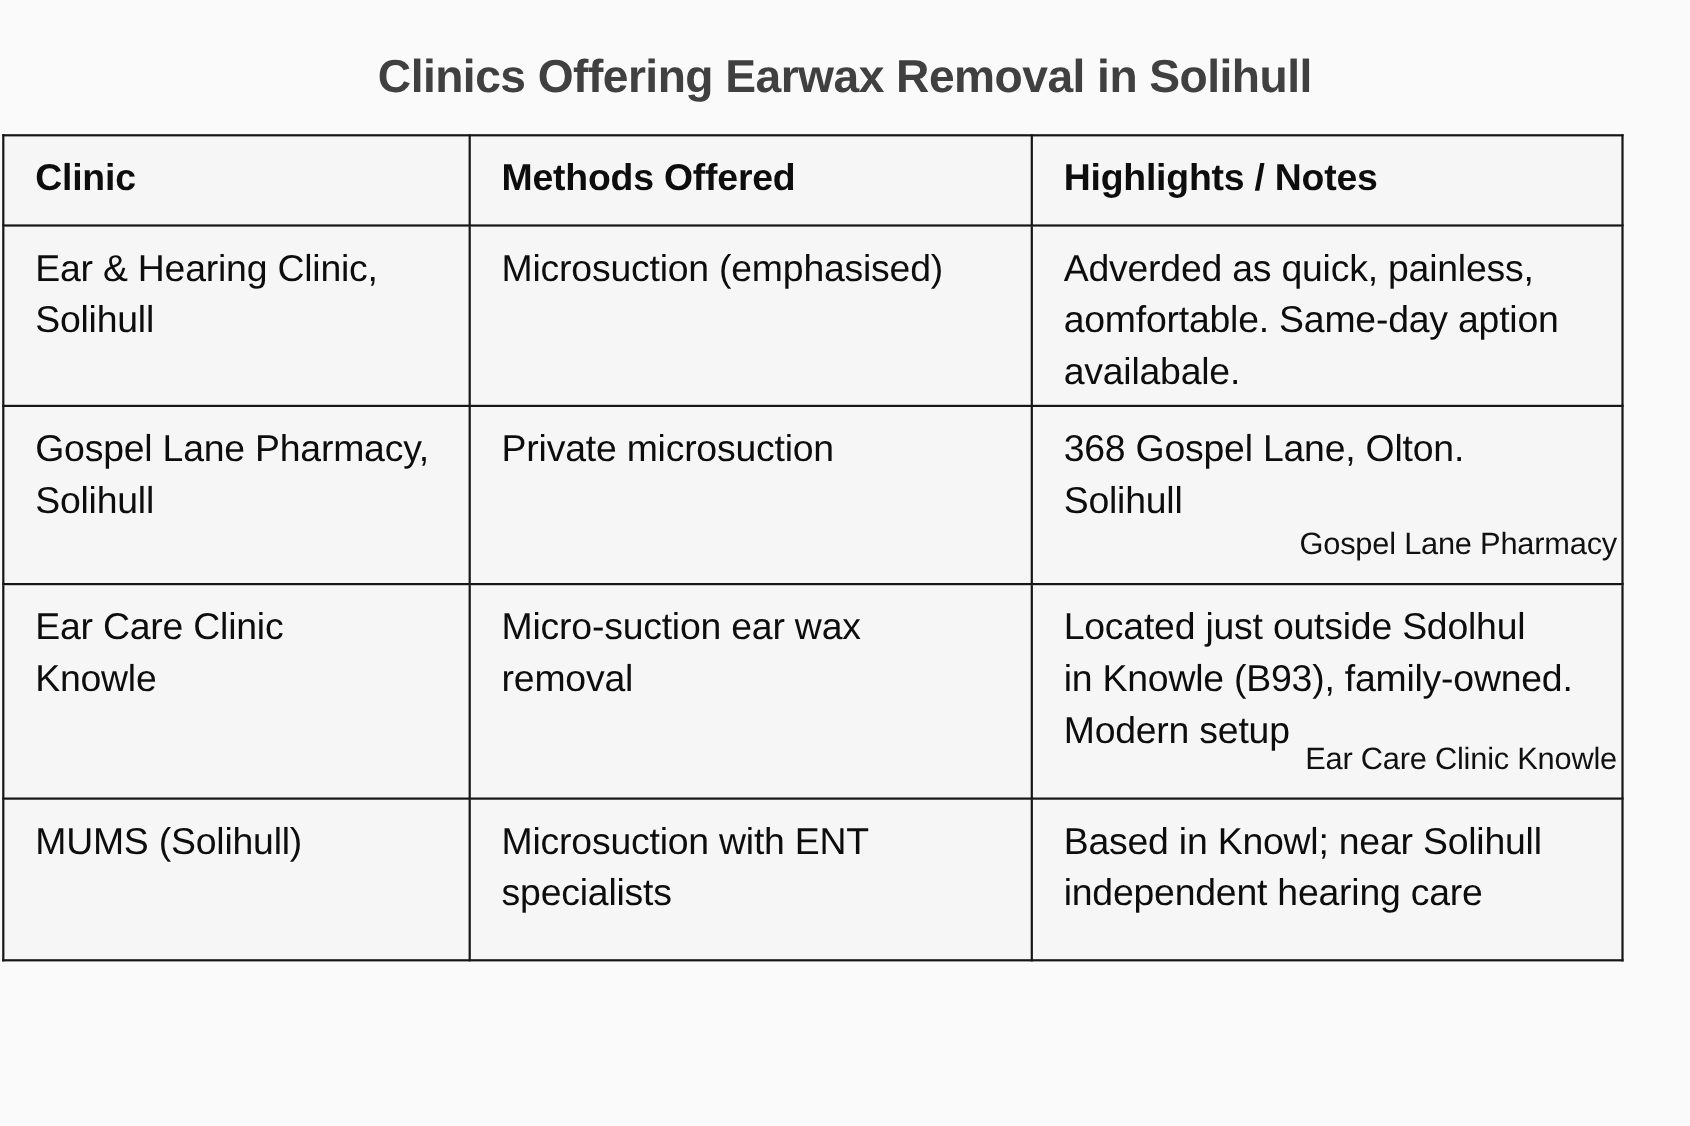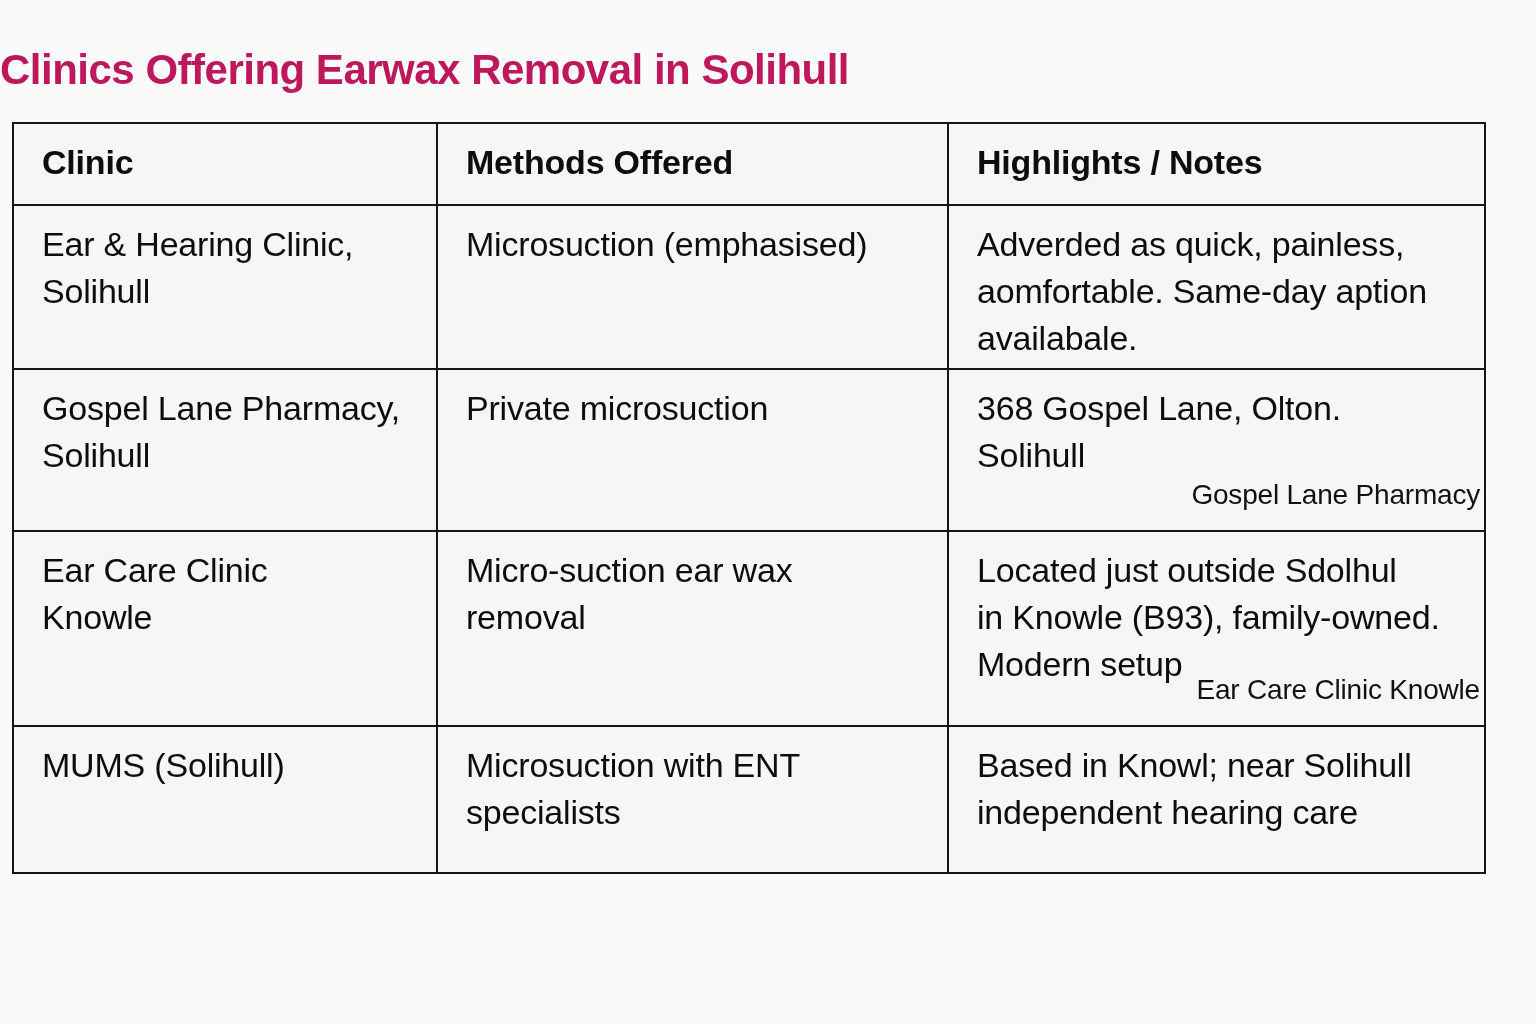--- a/index.html
+++ b/index.html
@@ -11,30 +11,30 @@
     height: 1024px;
     background: #fbfafb;
     font-family: "Liberation Sans", sans-serif;
     color: #0d0d0d;
     overflow: hidden;
   }
   .page-title {
     margin: 0;
     padding-top: 46px;
     padding-bottom: 28px;
-    text-align: left;
+    text-align: center;
     font-size: 42px;
     font-weight: bold;
     letter-spacing: -0.5px;
-    color: #be185d;
+    color: #404040;
   }
   table.clinics-table {
     border-collapse: collapse;
     table-layout: fixed;
-    margin-left: 12px;
+    margin-left: 2px;
     width: 1472px;
     background: #f7f6f7;
   }
   table.clinics-table col.c1 { width: 424px; }
   table.clinics-table col.c2 { width: 511px; }
   table.clinics-table col.c3 { width: 537px; }
   table.clinics-table th,
   table.clinics-table td {
     border: 2px solid #161616;
     vertical-align: top;

